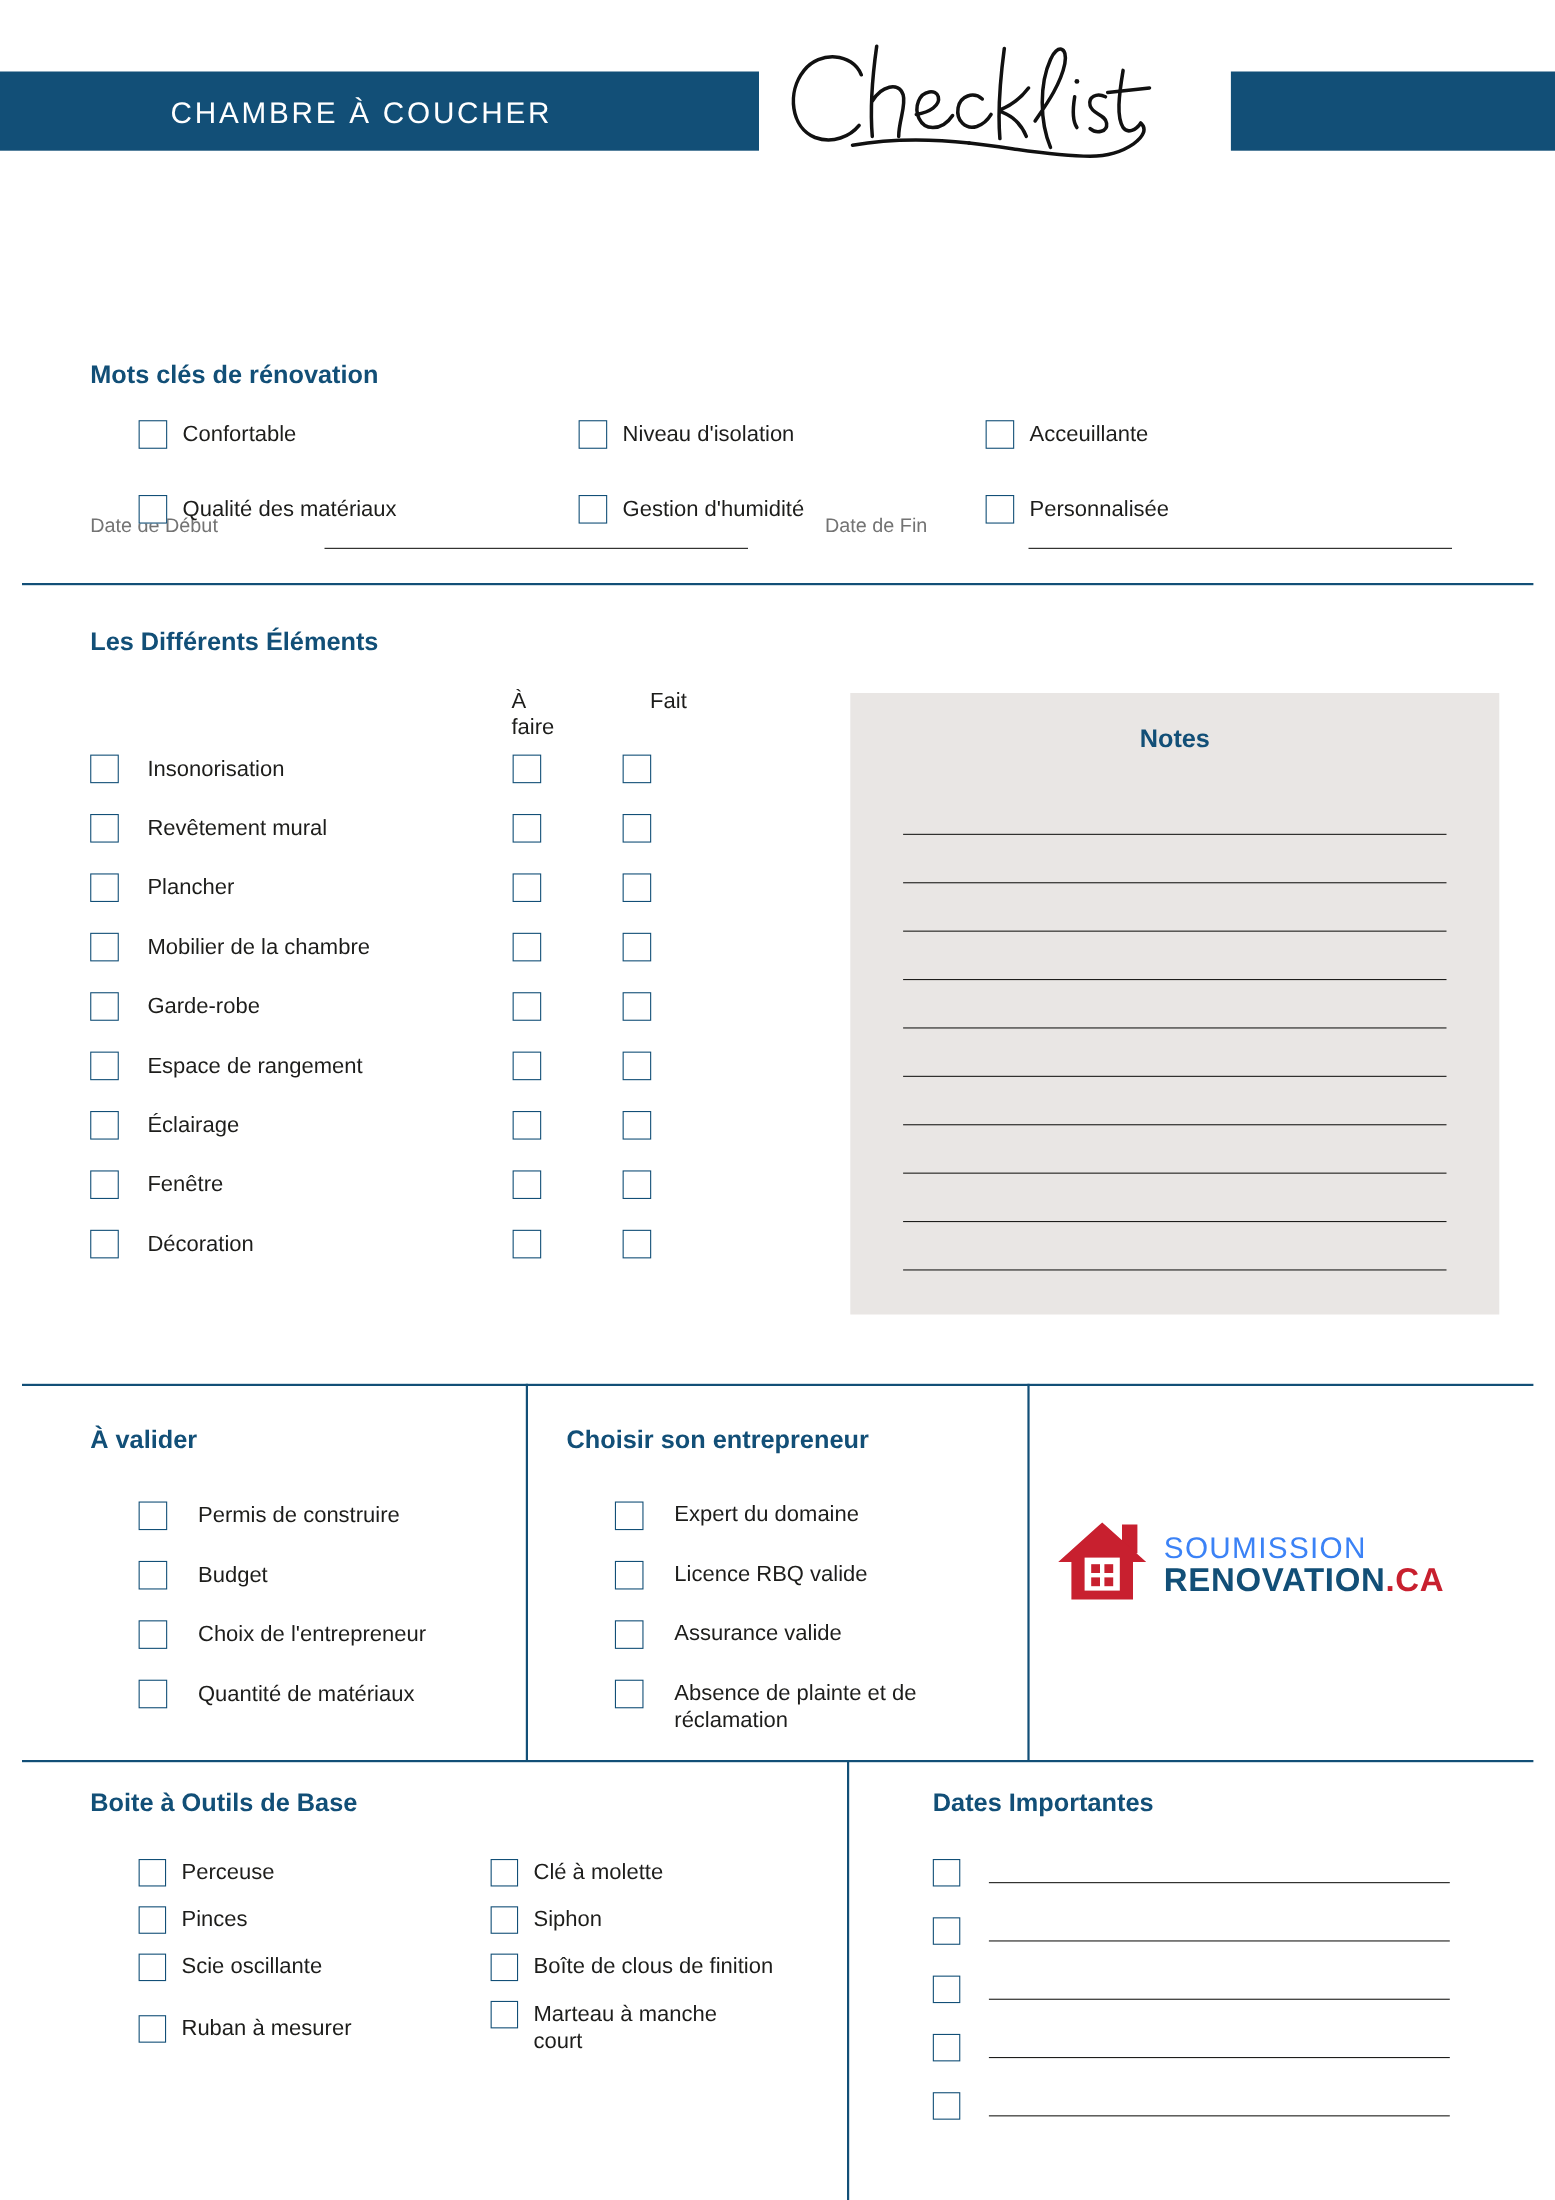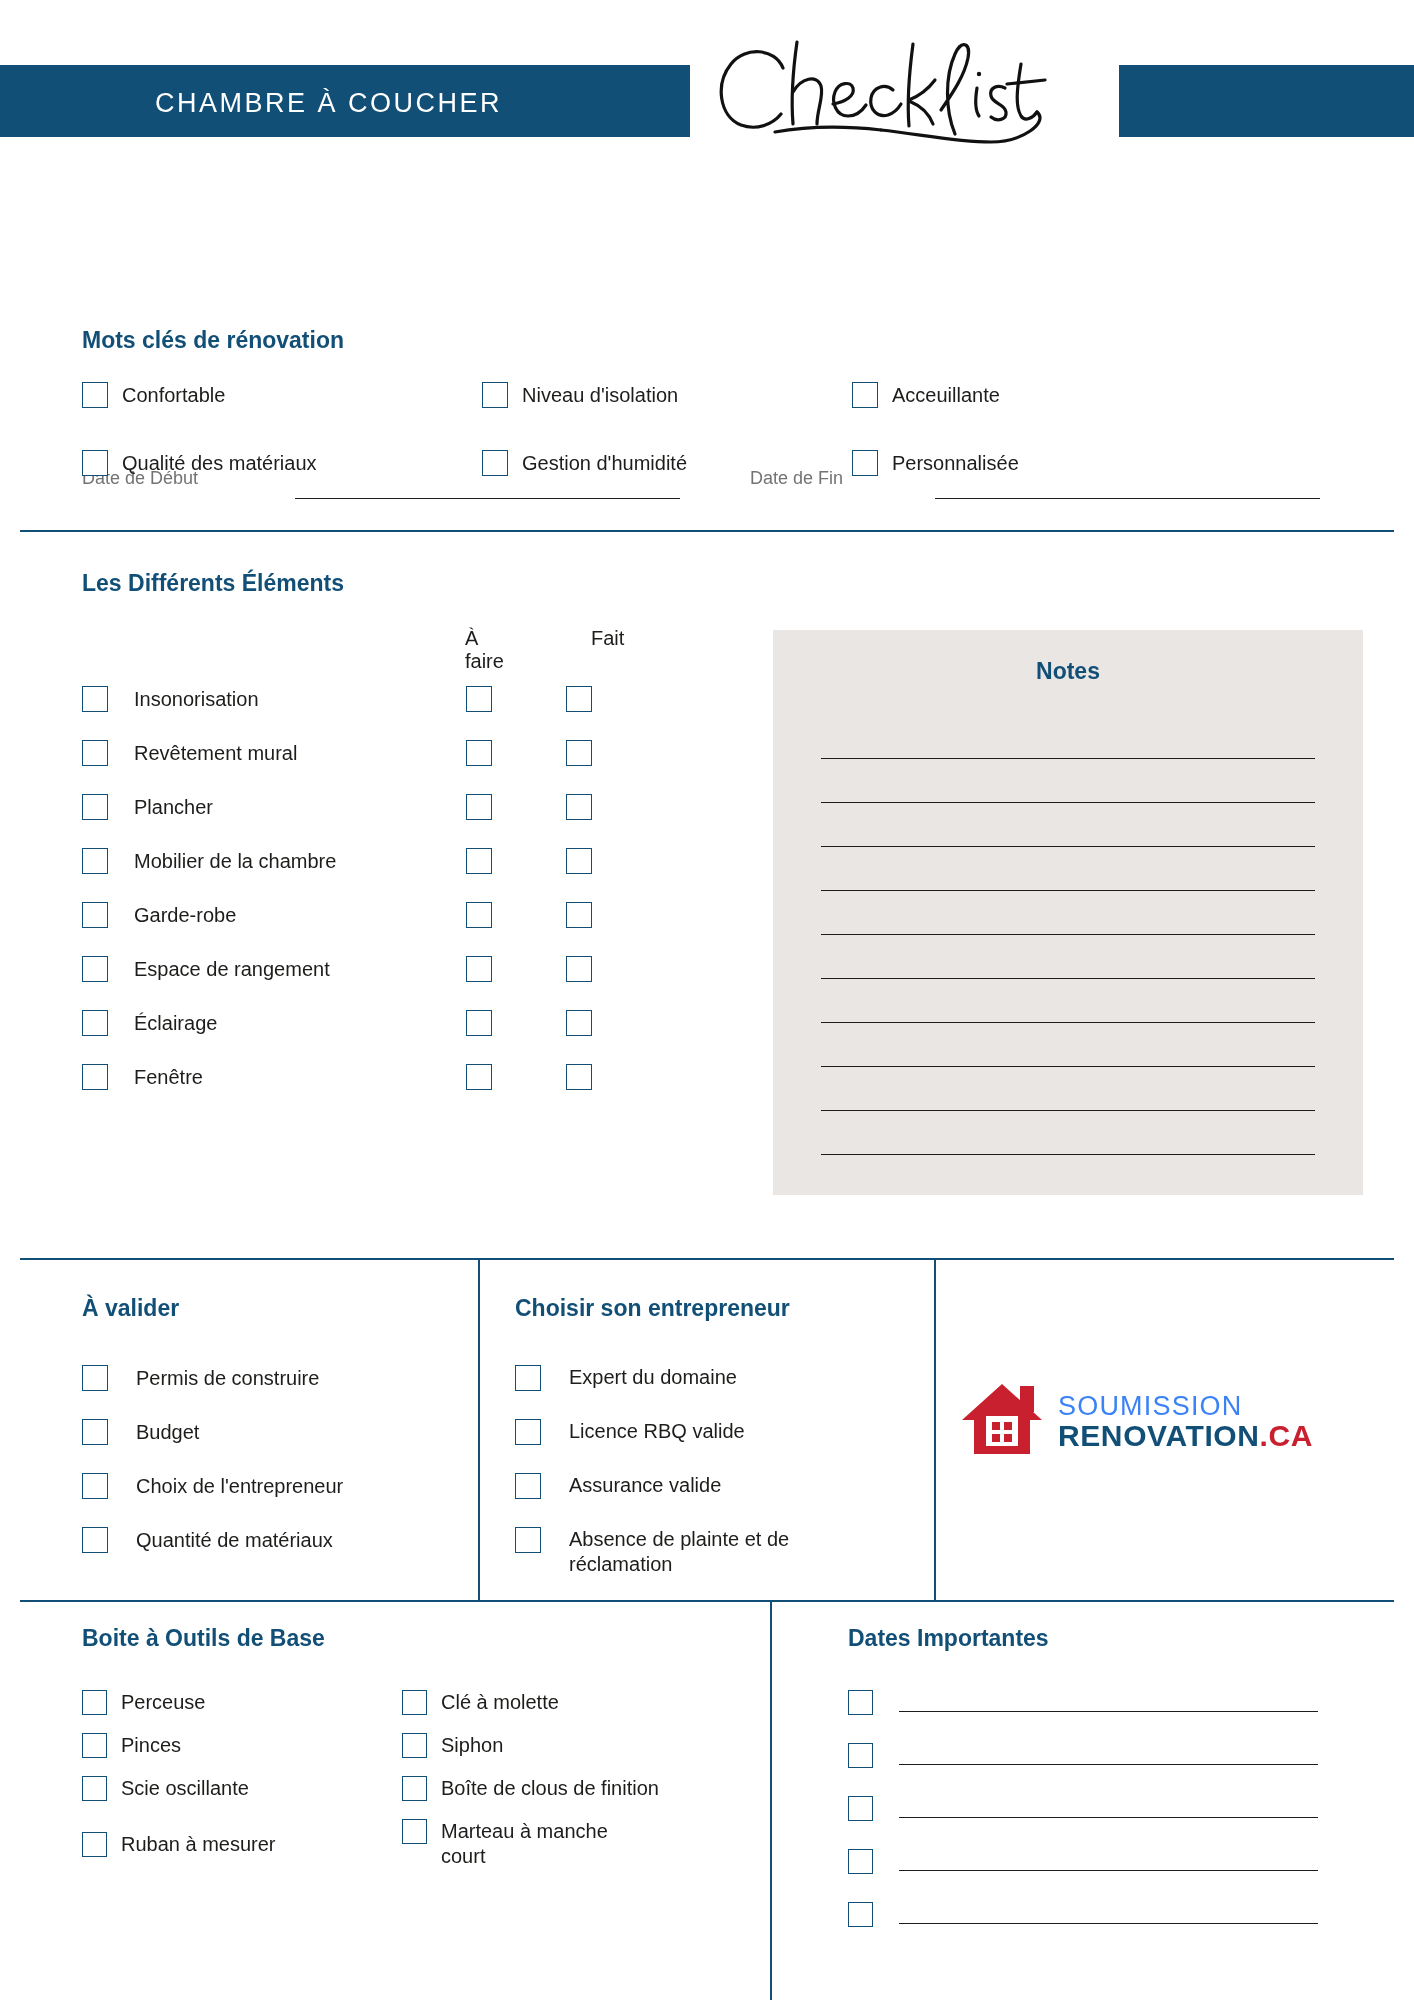--- a/index.html
+++ b/index.html
@@ -97,20 +97,21 @@
     flex: 0 0 auto;
   }
   .cb-sm {
     width: 25px;
     height: 25px;
   }
   .cb-row {
     display: flex;
     align-items: center;
     gap: 14px;
+    margin-left: 44px;
   }
   .cb-row .txt {
     font-size: 20px;
     color: #1d1d1b;
     line-height: 1.25;
   }
 
   
   #mots-cles-title { position: absolute; left: 82px; top: 327px; }
   .keywords {
@@ -391,20 +392,26 @@
   </div>
   <div class="el-row">
     <span class="cb cb1"></span>
     <span class="label">Éclairage</span>
     <span class="cb cb2"></span>
     <span class="cb cb3"></span>
   </div>
   <div class="el-row">
     <span class="cb cb1"></span>
     <span class="label">Fenêtre</span>
+    <span class="cb cb2"></span>
+    <span class="cb cb3"></span>
+  </div>
+  <div class="el-row">
+    <span class="cb cb1"></span>
+    <span class="label">Décoration</span>
     <span class="cb cb2"></span>
     <span class="cb cb3"></span>
   </div>
 </div>
 
 <div class="notes-box">
   <div class="notes-title">Notes</div>
   <div class="notes-lines">
     <div class="note-line"></div>
     <div class="note-line"></div>

